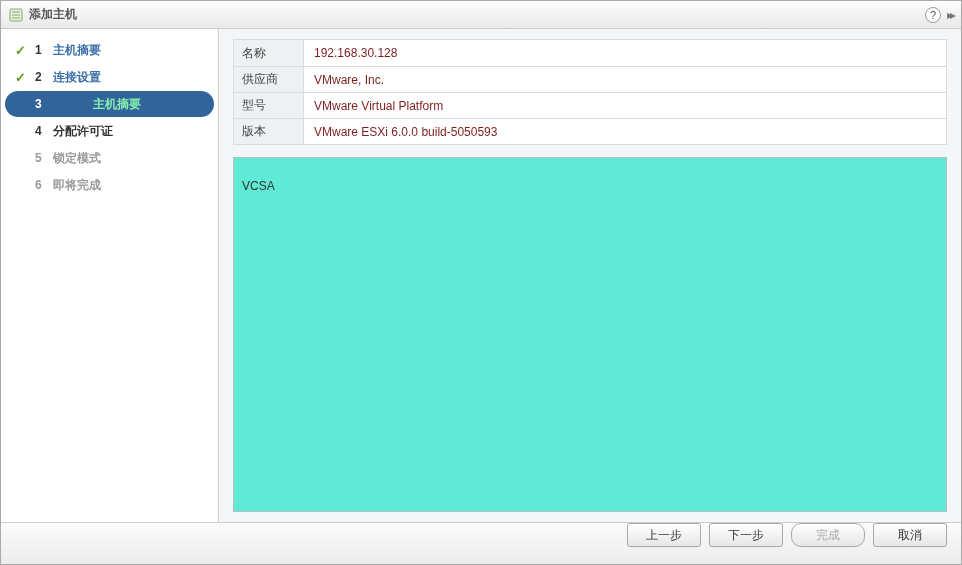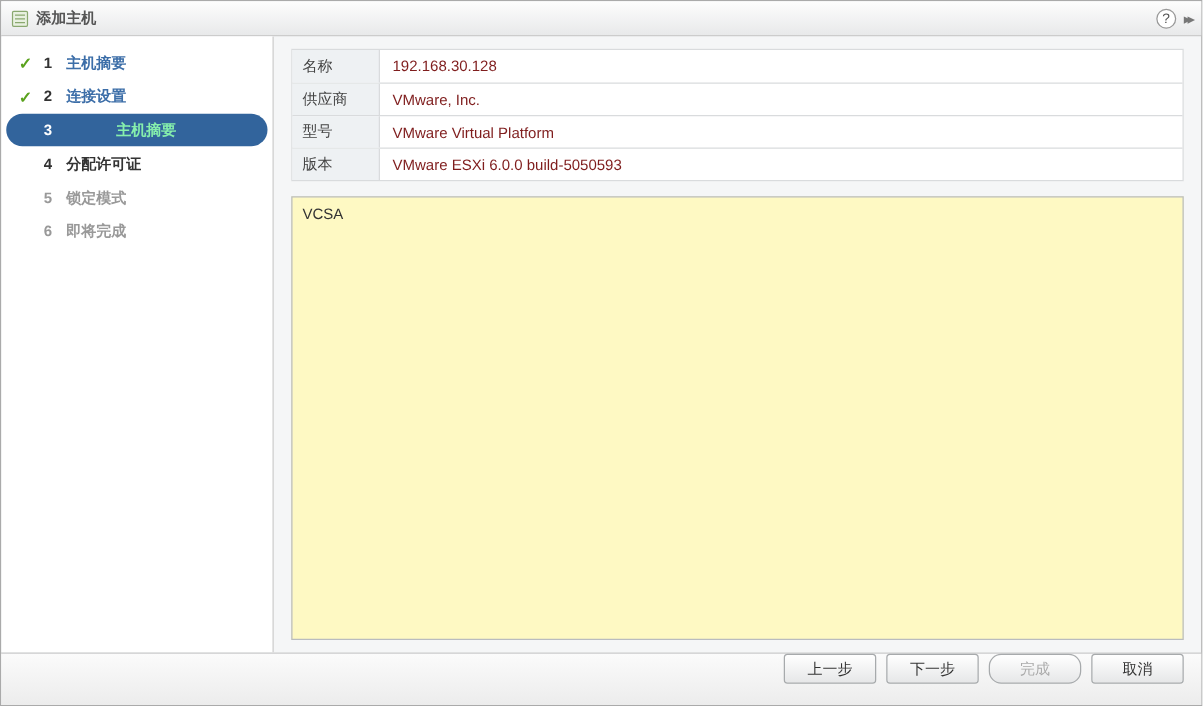--- a/index.html
+++ b/index.html
@@ -139,22 +139,22 @@
   }
   .vm-label {
     width: 70px;
     padding-left: 8px;
     padding-top: 6px;
     color: #444;
   }
   .vm-box {
     flex: 1;
     border: 1px solid #b9bcbf;
-    background: #fef9c3;
-    padding: 6px 8px;
+    background: #5eead4;
+    padding: 21px 8px;
     overflow: auto;
     color: #333;
   }
   .footer {
     height: 42px;
     border-top: 1px solid #ccc;
     background: linear-gradient(#fbfbfb, #ececec);
     display: flex;
     align-items: flex-start;
     justify-content: flex-end;

